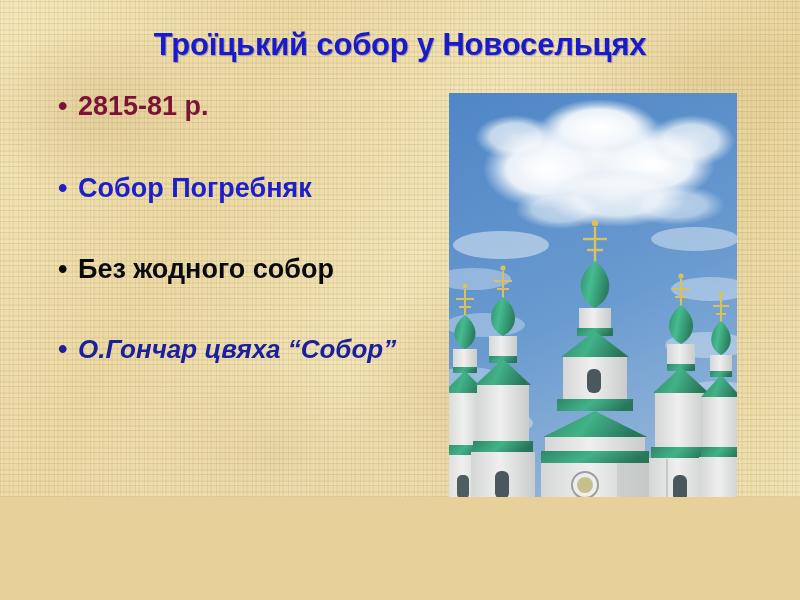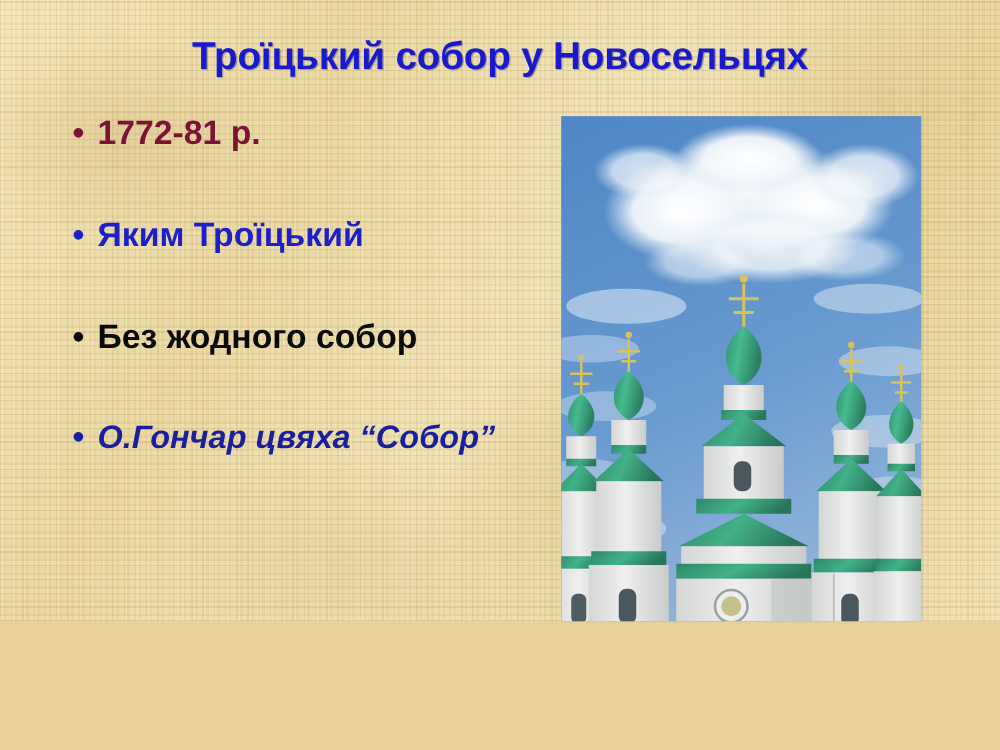--- a/index.html
+++ b/index.html
@@ -112,26 +112,26 @@
 <body>
 
 <div id="slide">
 
   <div id="title">Троїцький собор у Новосельцях</div>
 
   <div id="bullets">
 
     <div class="bullet b1">
       <span class="dot">•</span>
-      <span class="btext">1772-81 р.</span>
+      <span class="btext">2815-81 р.</span>
     </div>
 
     <div class="bullet b2">
       <span class="dot">•</span>
-      <span class="btext">Яким Троїцький</span>
+      <span class="btext">Собор Погребняк</span>
     </div>
 
     <div class="bullet b3">
       <span class="dot">•</span>
       <span class="btext">Без жодного собор</span>
     </div>
 
     <div class="bullet b4">
       <span class="dot">•</span>
       <span class="btext">О.Гончар цвяха “Собор”</span>

